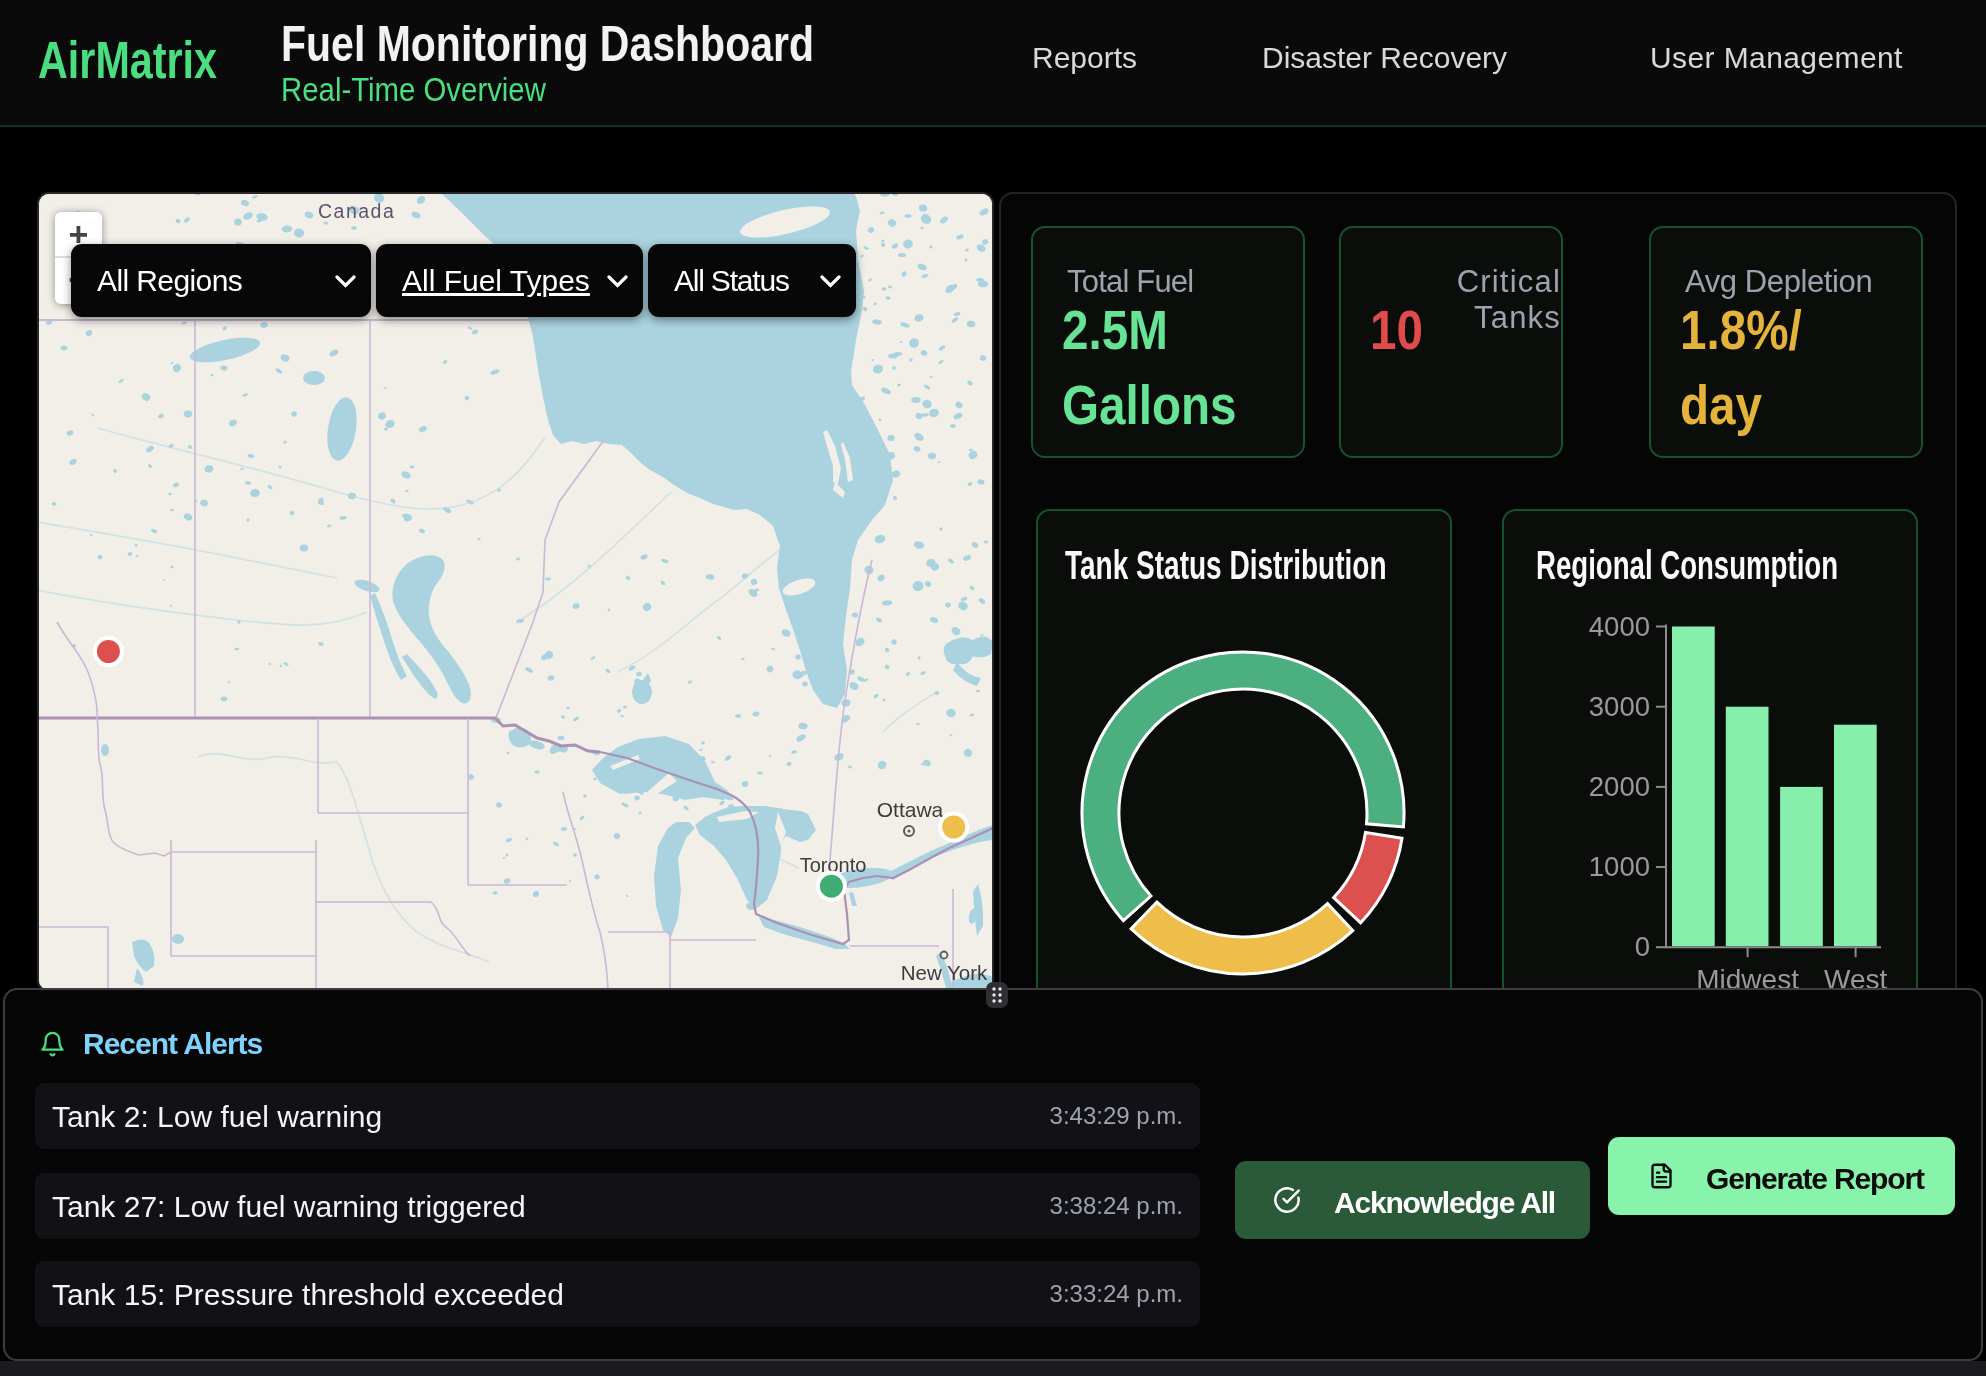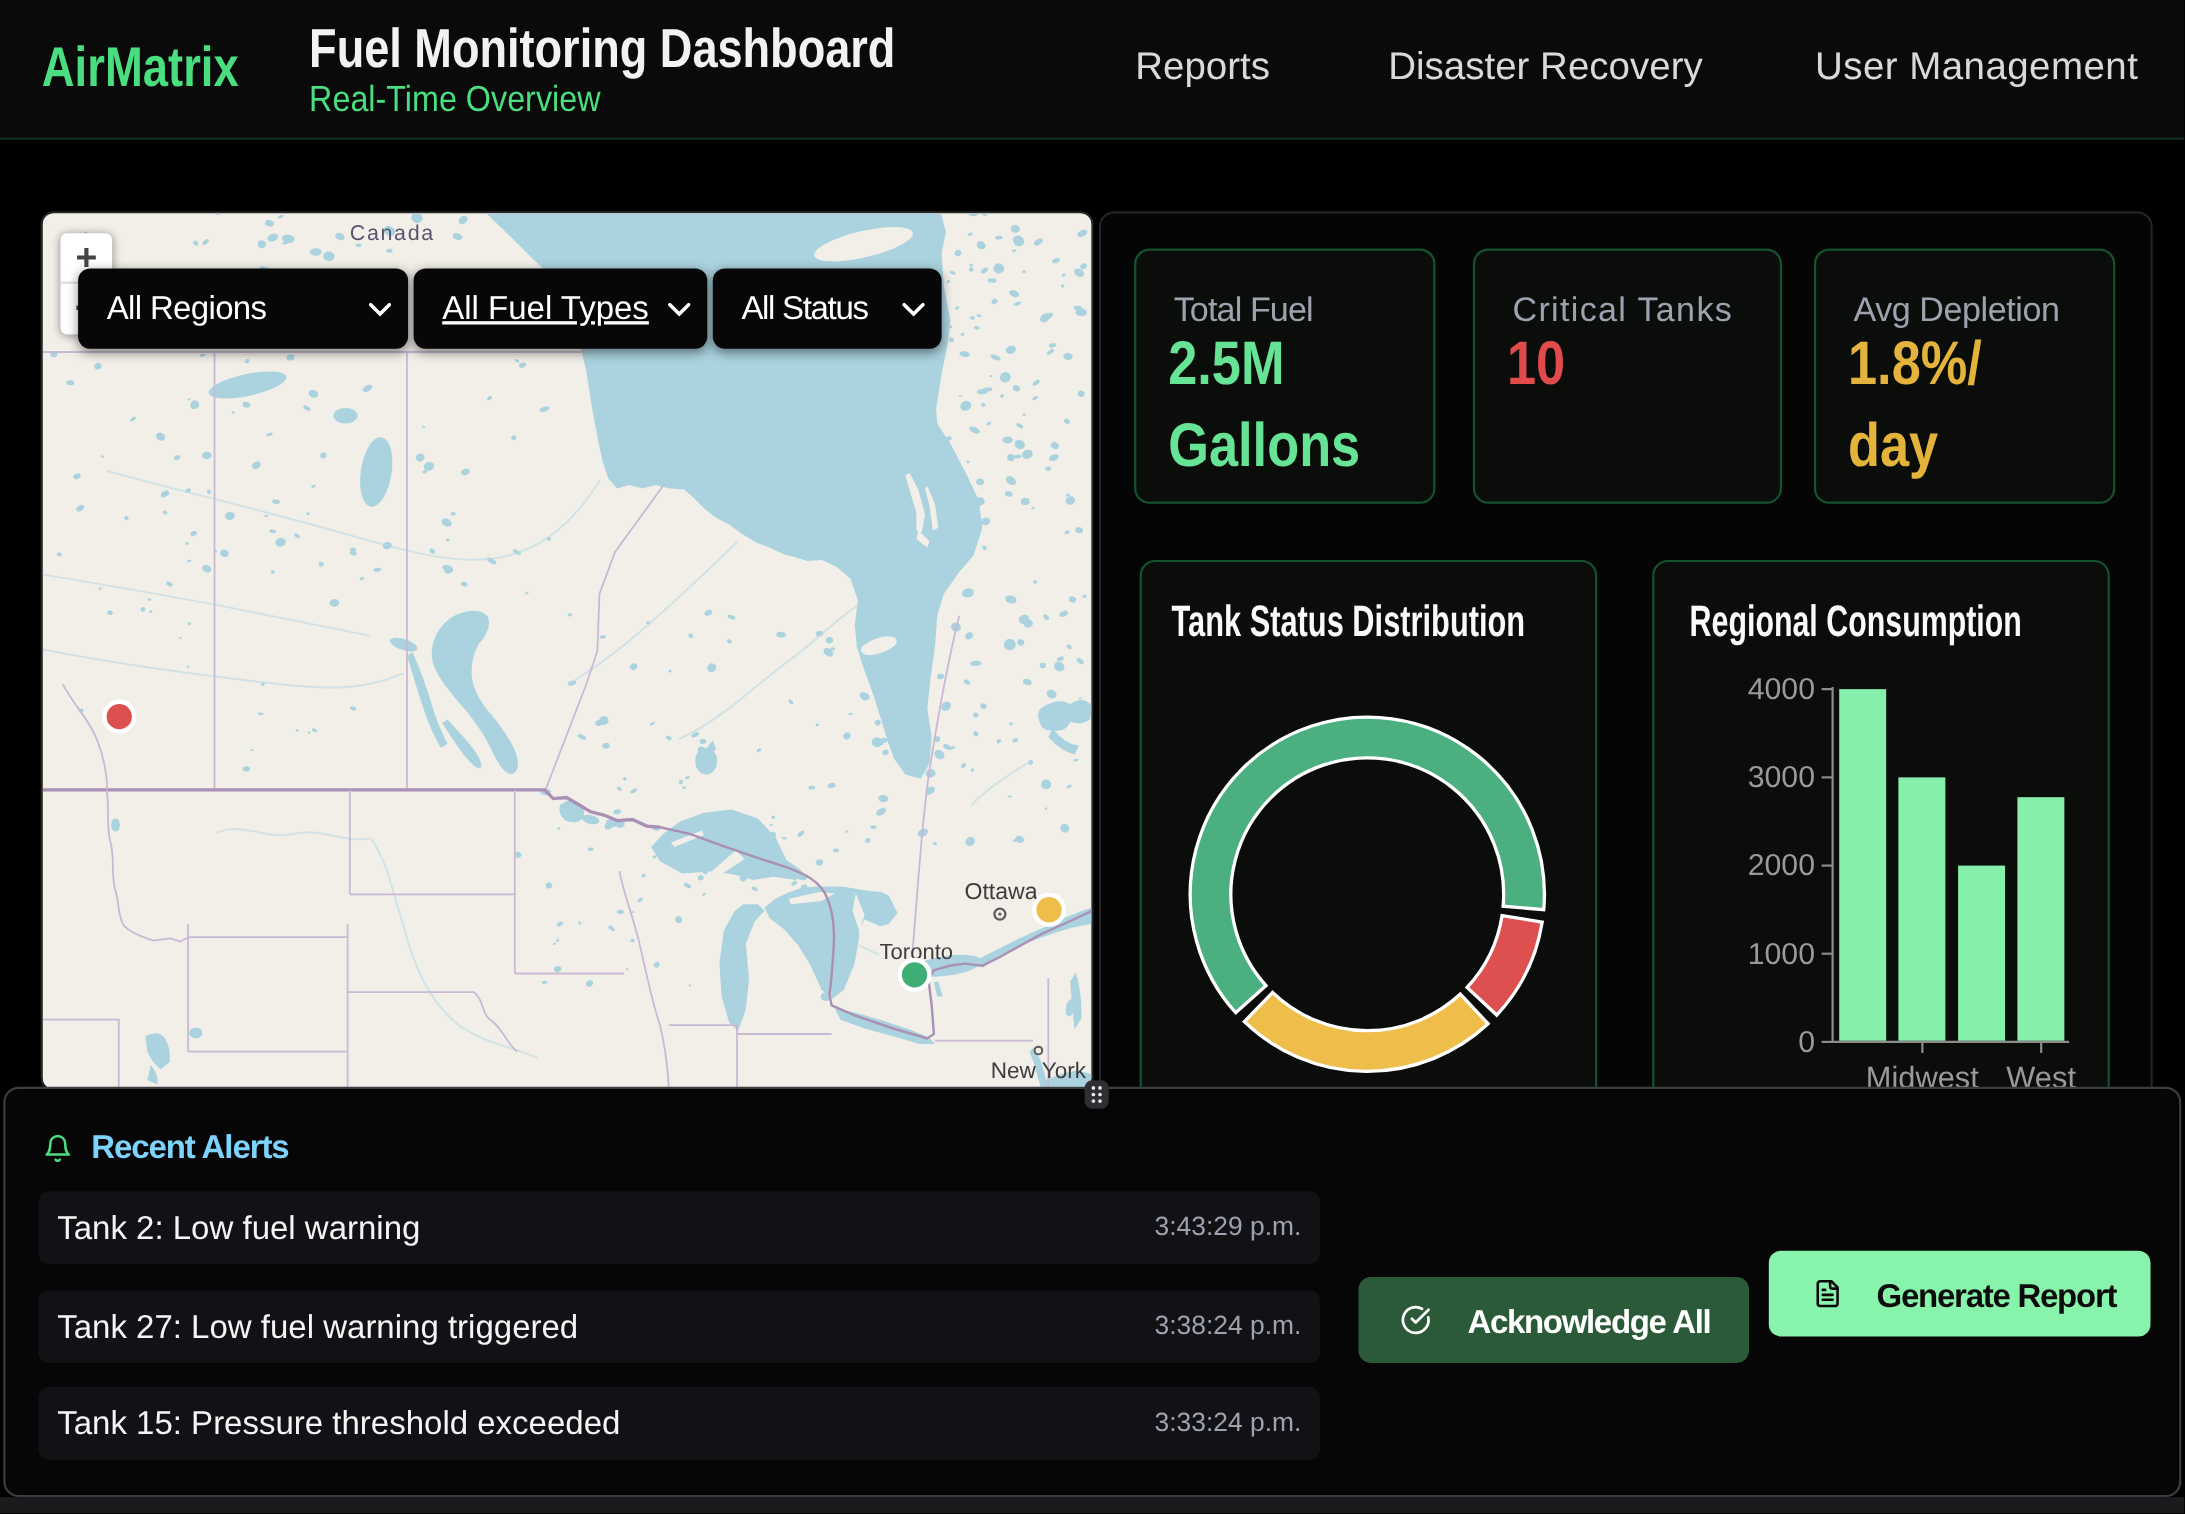--- a/index.html
+++ b/index.html
@@ -3,21 +3,21 @@
 <style>
 * { margin:0; padding:0; box-sizing:border-box; }
 html,body { background:#000; }
 body { font-family:"Liberation Sans", sans-serif; }
 #stage { position:relative; width:1986px; height:1376px; overflow:hidden; background:#000; }
 .abs { position:absolute; }
 .card { position:absolute; background:#0b0d0b; border:2px solid #14532d; border-radius:14px; }
 .statlabel { font-size:31px; color:#9ca3af; }
 .statval { font-size:56px; line-height:75px; font-weight:bold; transform:scaleX(.85); transform-origin:0 0; }
 .ctitle { position:absolute; font-weight:bold; color:#fafafa; white-space:nowrap; font-size:40px; }
-.navitem { position:absolute; top:41px; font-size:35px; color:#d9d9d9; }
+.navitem { position:absolute; top:41px; font-size:30px; color:#d9d9d9; }
 .drop { position:absolute; top:244px; height:73px; background:#070707; border-radius:11px;
         color:#fff; font-size:30px; line-height:73px; padding-left:26px;
         box-shadow:0 3px 10px rgba(0,0,0,.45); }
 .drop svg { position:absolute; right:15px; top:31px; }
 .arow { position:absolute; left:35px; width:1165px; height:66px; background:#121216;
         border-radius:9px; font-size:30px; color:#f5f5f5; }
 .arow .t1 { position:absolute; left:17px; top:17px; }
 .arow .t2 { position:absolute; right:17px; top:19px; font-size:24px; color:#9ca3af; }
 </style></head>
 <body>
@@ -537,21 +537,21 @@
 <div class="drop" style="left:648px;width:208px;letter-spacing:-1.2px;">All Status<svg width="21" height="13" viewBox="0 0 21 13">
         <path d="M2 2 L10.5 10.5 L19 2" fill="none" stroke="#fff" stroke-width="3.2" stroke-linecap="round"></path>
       </svg></div>
 
 <div class="abs" style="left:999px;top:192px;width:958px;height:860px;border:2px solid #242424;border-radius:14px;background:#050505;"></div>
 
 <div class="card" style="left:1031px;top:226px;width:274px;height:232px;">
   <div class="statlabel" style="position:absolute;left:34px;top:36px;letter-spacing:-0.8px;">Total Fuel</div>
   <div class="statval" style="position:absolute;left:29px;top:64px;color:#67e395;width:200px;">2.5M Gallons</div>
 </div>
-<div class="card" style="left:1339px;top:226px;width:281px;height:232px;text-align:right;">
+<div class="card" style="left:1339px;top:226px;width:224px;height:232px;text-align:right;">
   <div class="statlabel" style="position:absolute;left:34px;top:36px;letter-spacing:1.2px;">Critical Tanks</div>
   <div class="statval" style="position:absolute;left:29px;top:64px;color:#e14b4b;">10</div>
 </div>
 <div class="card" style="left:1649px;top:226px;width:274px;height:232px;padding-left:10px;">
   <div class="statlabel" style="position:absolute;left:34px;top:36px;letter-spacing:-0.4px;">Avg Depletion</div>
   <div class="statval" style="position:absolute;left:29px;top:64px;color:#e3b33c;width:190px;">1.8%/ day</div>
 </div>
 
 <div class="card" style="left:1036px;top:509px;width:416px;height:500px;">
   <div class="ctitle" style="left:27px;top:32px;transform:scaleX(.70);transform-origin:0 0;">Tank Status Distribution</div>

